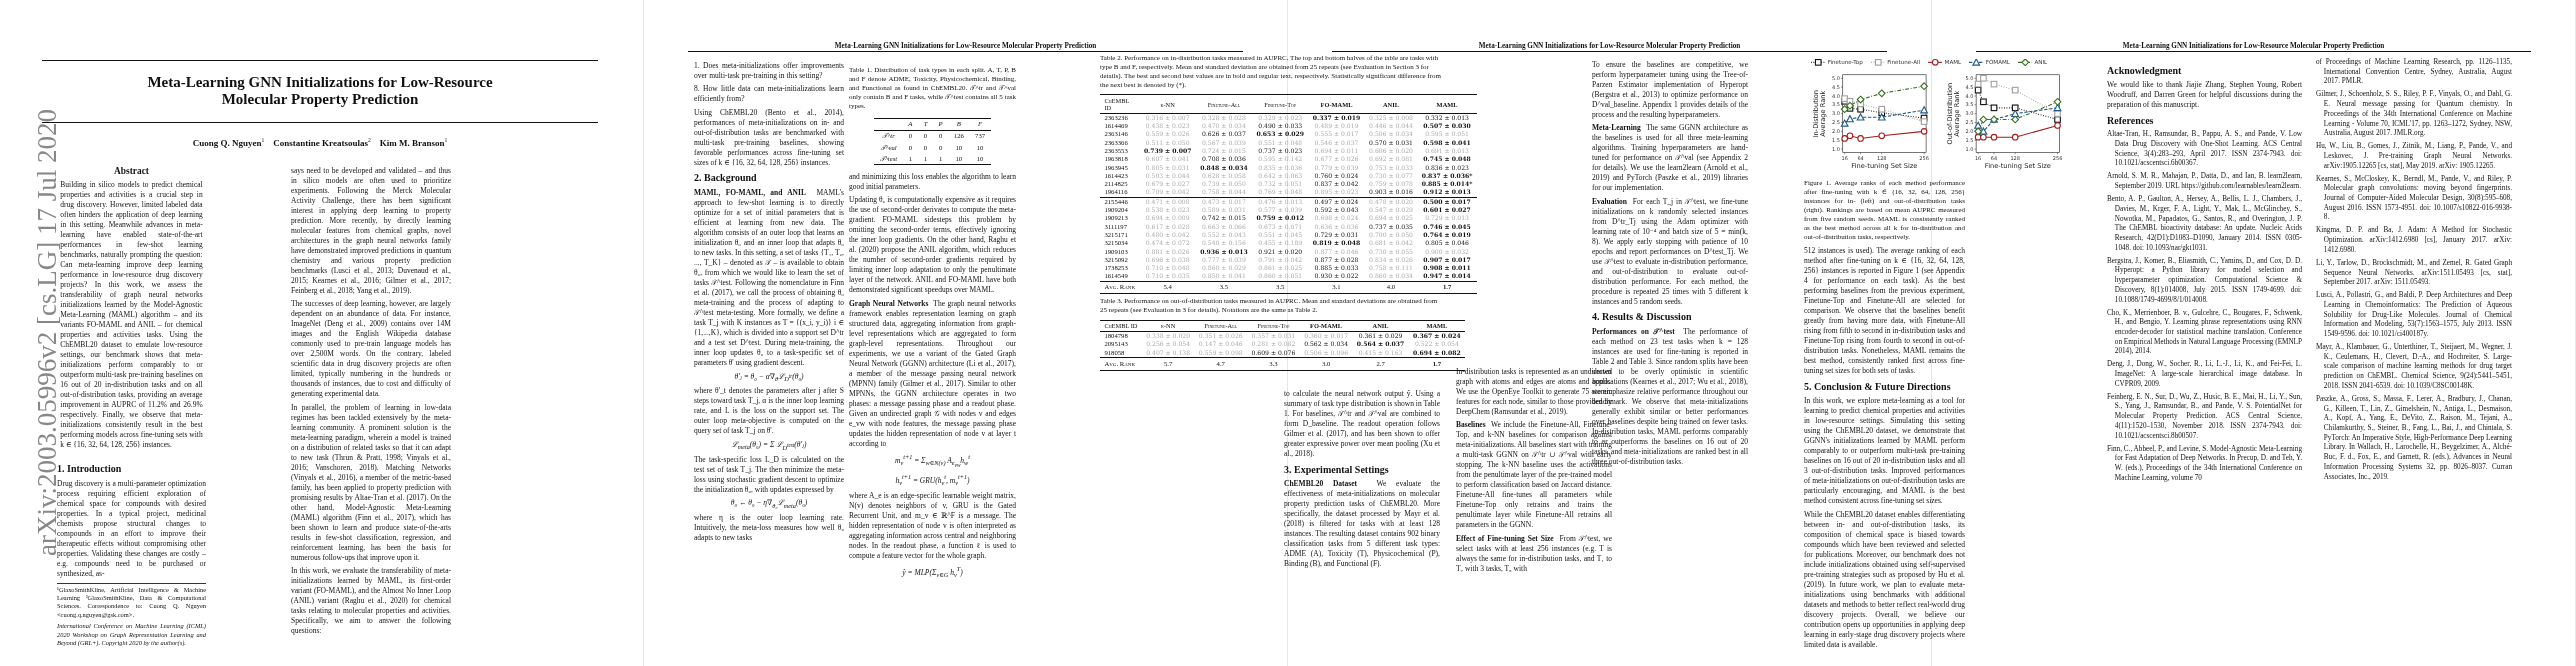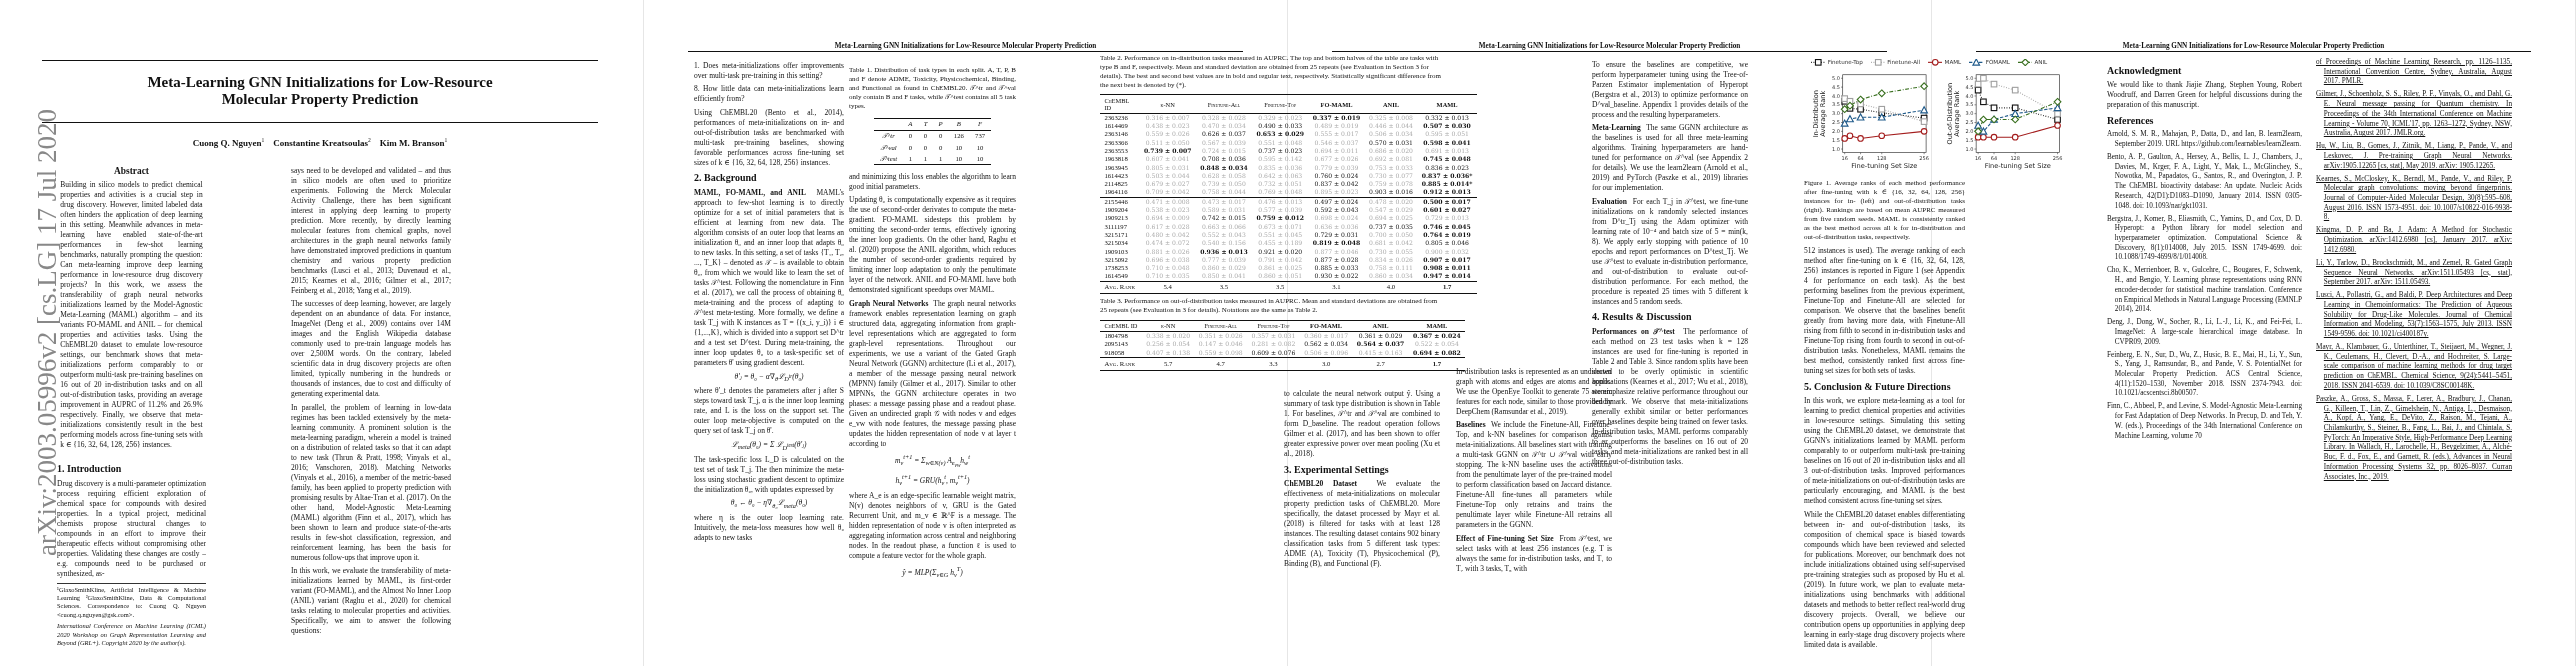--- a/index.html
+++ b/index.html
@@ -609,30 +609,31 @@
   <div class="h1">5. Conclusion &amp; Future Directions</div>
   <p>In this work, we explore meta-learning as a tool for learning to predict chemical properties and activities in low-resource settings. Simulating this setting using the ChEMBL20 dataset, we demonstrate that GGNN's initializations learned by MAML perform comparably to or outperform multi-task pre-training baselines on 16 out of 20 in-distribution tasks and all 3 out-of-distribution tasks. Improved performances of meta-initializations on out-of-distribution tasks are particularly encouraging, and MAML is the best method consistent across fine-tuning set sizes.</p>
   <p>While the ChEMBL20 dataset enables differentiating between in- and out-of-distribution tasks, its composition of chemical space is biased towards compounds which have been reviewed and selected for publications. Moreover, our benchmark does not include initializations obtained using self-supervised pre-training strategies such as proposed by Hu et al. (2019). In future work, we plan to evaluate meta-initializations using benchmarks with additional datasets and methods to better reflect real-world drug discovery projects. Overall, we believe our contribution opens up opportunities in applying deep learning in early-stage drug discovery projects where limited data is available.</p>
 </div>
 
 <div class="col" style="left:2107px;top:58px;width:195px;">
   <div class="h1" style="margin-top:8px">Acknowledgment</div>
   <p>We would like to thank Jiajie Zhang, Stephen Young, Robert Woodruff, and Darren Green for helpful discussions during the preparation of this manuscript.</p>
   <div class="h1">References</div>
   <div id="refs1">
+      <p class="ref">Altae-Tran, H., Ramsundar, B., Pappu, A. S., and Pande, V. Low Data Drug Discovery with One-Shot Learning. ACS Central Science, 3(4):283–293, April 2017. ISSN 2374-7943. doi: 10.1021/acscentsci.6b00367.</p>
       <p class="ref">Arnold, S. M. R., Mahajan, P., Datta, D., and Ian, B. learn2learn, September 2019. URL https://github.com/learnables/learn2learn.</p>
       <p class="ref">Bento, A. P., Gaulton, A., Hersey, A., Bellis, L. J., Chambers, J., Davies, M., Krger, F. A., Light, Y., Mak, L., McGlinchey, S., Nowotka, M., Papadatos, G., Santos, R., and Overington, J. P. The ChEMBL bioactivity database: An update. Nucleic Acids Research, 42(D1):D1083–D1090, January 2014. ISSN 0305-1048. doi: 10.1093/nar/gkt1031.</p>
       <p class="ref">Bergstra, J., Komer, B., Eliasmith, C., Yamins, D., and Cox, D. D. Hyperopt: a Python library for model selection and hyperparameter optimization. Computational Science &amp; Discovery, 8(1):014008, July 2015. ISSN 1749-4699. doi: 10.1088/1749-4699/8/1/014008.</p>
       <p class="ref">Cho, K., Merrienboer, B. v., Gulcehre, C., Bougares, F., Schwenk, H., and Bengio, Y. Learning phrase representations using RNN encoder-decoder for statistical machine translation. Conference on Empirical Methods in Natural Language Processing (EMNLP 2014), 2014.</p>
       <p class="ref">Deng, J., Dong, W., Socher, R., Li, L.-J., Li, K., and Fei-Fei, L. ImageNet: A large-scale hierarchical image database. In CVPR09, 2009.</p>
       <p class="ref">Feinberg, E. N., Sur, D., Wu, Z., Husic, B. E., Mai, H., Li, Y., Sun, S., Yang, J., Ramsundar, B., and Pande, V. S. PotentialNet for Molecular Property Prediction. ACS Central Science, 4(11):1520–1530, November 2018. ISSN 2374-7943. doi: 10.1021/acscentsci.8b00507.</p>
       <p class="ref">Finn, C., Abbeel, P., and Levine, S. Model-Agnostic Meta-Learning for Fast Adaptation of Deep Networks. In Precup, D. and Teh, Y. W. (eds.), Proceedings of the 34th International Conference on Machine Learning, volume 70</p>
     </div>
 </div>
-<div class="col" style="left:2316px;top:58px;width:196px;text-decoration:underline;">
+<div class="col" style="left:2316px;top:58px;width:196px;">
   <div id="refs2">
       <p class="ref">of Proceedings of Machine Learning Research, pp. 1126–1135, International Convention Centre, Sydney, Australia, August 2017. PMLR.</p>
       <p class="ref">Gilmer, J., Schoenholz, S. S., Riley, P. F., Vinyals, O., and Dahl, G. E. Neural message passing for Quantum chemistry. In Proceedings of the 34th International Conference on Machine Learning - Volume 70, ICML'17, pp. 1263–1272, Sydney, NSW, Australia, August 2017. JMLR.org.</p>
       <p class="ref">Hu, W., Liu, B., Gomes, J., Zitnik, M., Liang, P., Pande, V., and Leskovec, J. Pre-training Graph Neural Networks. arXiv:1905.12265 [cs, stat], May 2019. arXiv: 1905.12265.</p>
       <p class="ref">Kearnes, S., McCloskey, K., Berndl, M., Pande, V., and Riley, P. Molecular graph convolutions: moving beyond fingerprints. Journal of Computer-Aided Molecular Design, 30(8):595–608, August 2016. ISSN 1573-4951. doi: 10.1007/s10822-016-9938-8.</p>
       <p class="ref">Kingma, D. P. and Ba, J. Adam: A Method for Stochastic Optimization. arXiv:1412.6980 [cs], January 2017. arXiv: 1412.6980.</p>
       <p class="ref">Li, Y., Tarlow, D., Brockschmidt, M., and Zemel, R. Gated Graph Sequence Neural Networks. arXiv:1511.05493 [cs, stat], September 2017. arXiv: 1511.05493.</p>
       <p class="ref">Lusci, A., Pollastri, G., and Baldi, P. Deep Architectures and Deep Learning in Chemoinformatics: The Prediction of Aqueous Solubility for Drug-Like Molecules. Journal of Chemical Information and Modeling, 53(7):1563–1575, July 2013. ISSN 1549-9596. doi: 10.1021/ci400187y.</p>
       <p class="ref">Mayr, A., Klambauer, G., Unterthiner, T., Steijaert, M., Wegner, J. K., Ceulemans, H., Clevert, D.-A., and Hochreiter, S. Large-scale comparison of machine learning methods for drug target prediction on ChEMBL. Chemical Science, 9(24):5441–5451, 2018. ISSN 2041-6539. doi: 10.1039/C8SC00148K.</p>
       <p class="ref">Paszke, A., Gross, S., Massa, F., Lerer, A., Bradbury, J., Chanan, G., Killeen, T., Lin, Z., Gimelshein, N., Antiga, L., Desmaison, A., Kopf, A., Yang, E., DeVito, Z., Raison, M., Tejani, A., Chilamkurthy, S., Steiner, B., Fang, L., Bai, J., and Chintala, S. PyTorch: An Imperative Style, High-Performance Deep Learning Library. In Wallach, H., Larochelle, H., Beygelzimer, A., Alché-Buc, F. d., Fox, E., and Garnett, R. (eds.), Advances in Neural Information Processing Systems 32, pp. 8026–8037. Curran Associates, Inc., 2019.</p>

